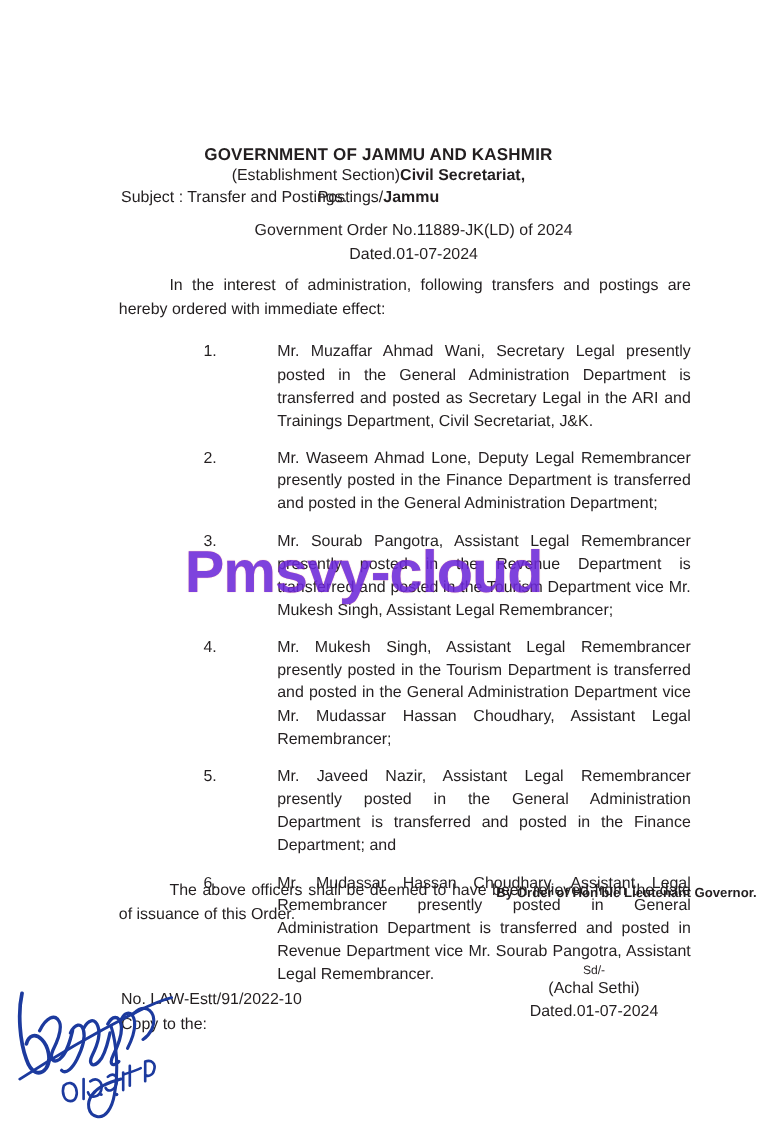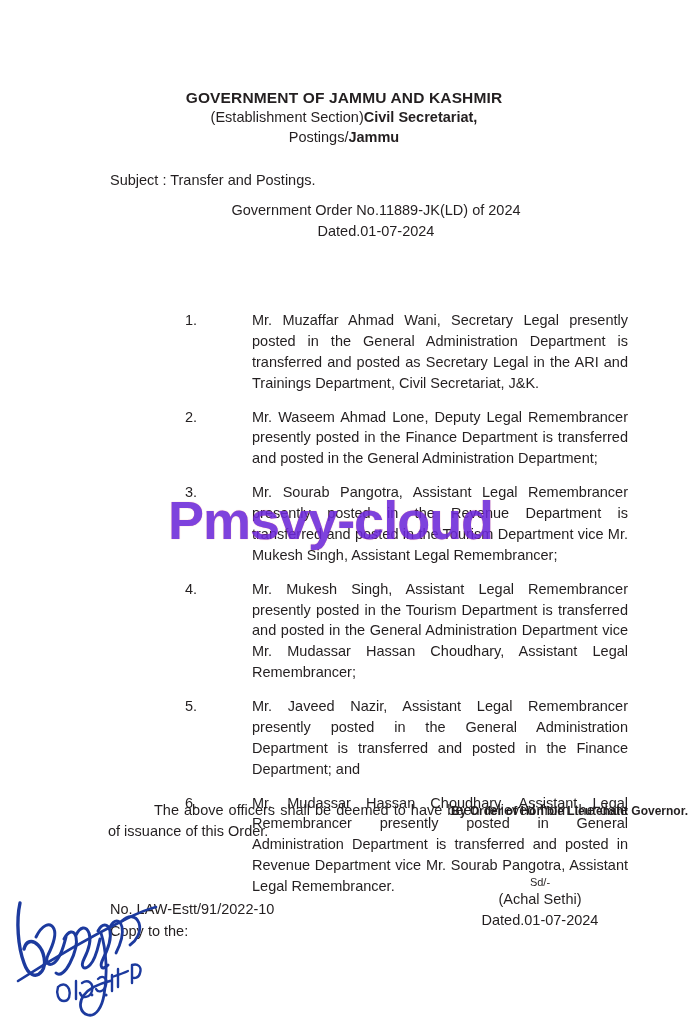--- a/index.html
+++ b/index.html
@@ -27,20 +27,21 @@
     left: 0;
     top: 88px;
     width: 688px;
     text-align: center;
     line-height: 1.32;
   }
   .hdr-line1 {
     font-size: 15.5px;
     font-weight: bold;
     letter-spacing: 0.15px;
+    margin-top: 43px;
   }
   .hdr-line2 {
     font-size: 15.5px;
     font-weight: bold;
     letter-spacing: 0.1px;
   }
   .hdr-line3 {
     font-size: 14.5px;
     font-weight: normal;
   }
@@ -194,20 +195,21 @@
     <div class="hdr-line4"><span>Postings/</span><b>Jammu</b></div>
   </div>
 
   <div class="subject">Subject : Transfer and Postings.</div>
 
   <div class="orderblock">
     <div>Government Order No.11889-JK(LD) of 2024</div>
     <div>Dated.01-07-2024</div>
   </div>
 
+  <div class="intro">In the interest of administration, following transfers and postings are hereby ordered with immediate effect:</div>
 
   <div class="list">
     <div class="item">
       <span class="num">1.</span>
       <span class="txt">Mr. Muzaffar Ahmad Wani, Secretary Legal presently posted in the General Administration Department is transferred and posted as Secretary Legal in the ARI and Trainings Department, Civil Secretariat, J&amp;K.</span>
     </div>
     <div class="item">
       <span class="num">2.</span>
       <span class="txt">Mr. Waseem Ahmad Lone, Deputy Legal Remembrancer presently posted in the  Finance Department is transferred and posted in the General Administration Department;</span>
     </div>

